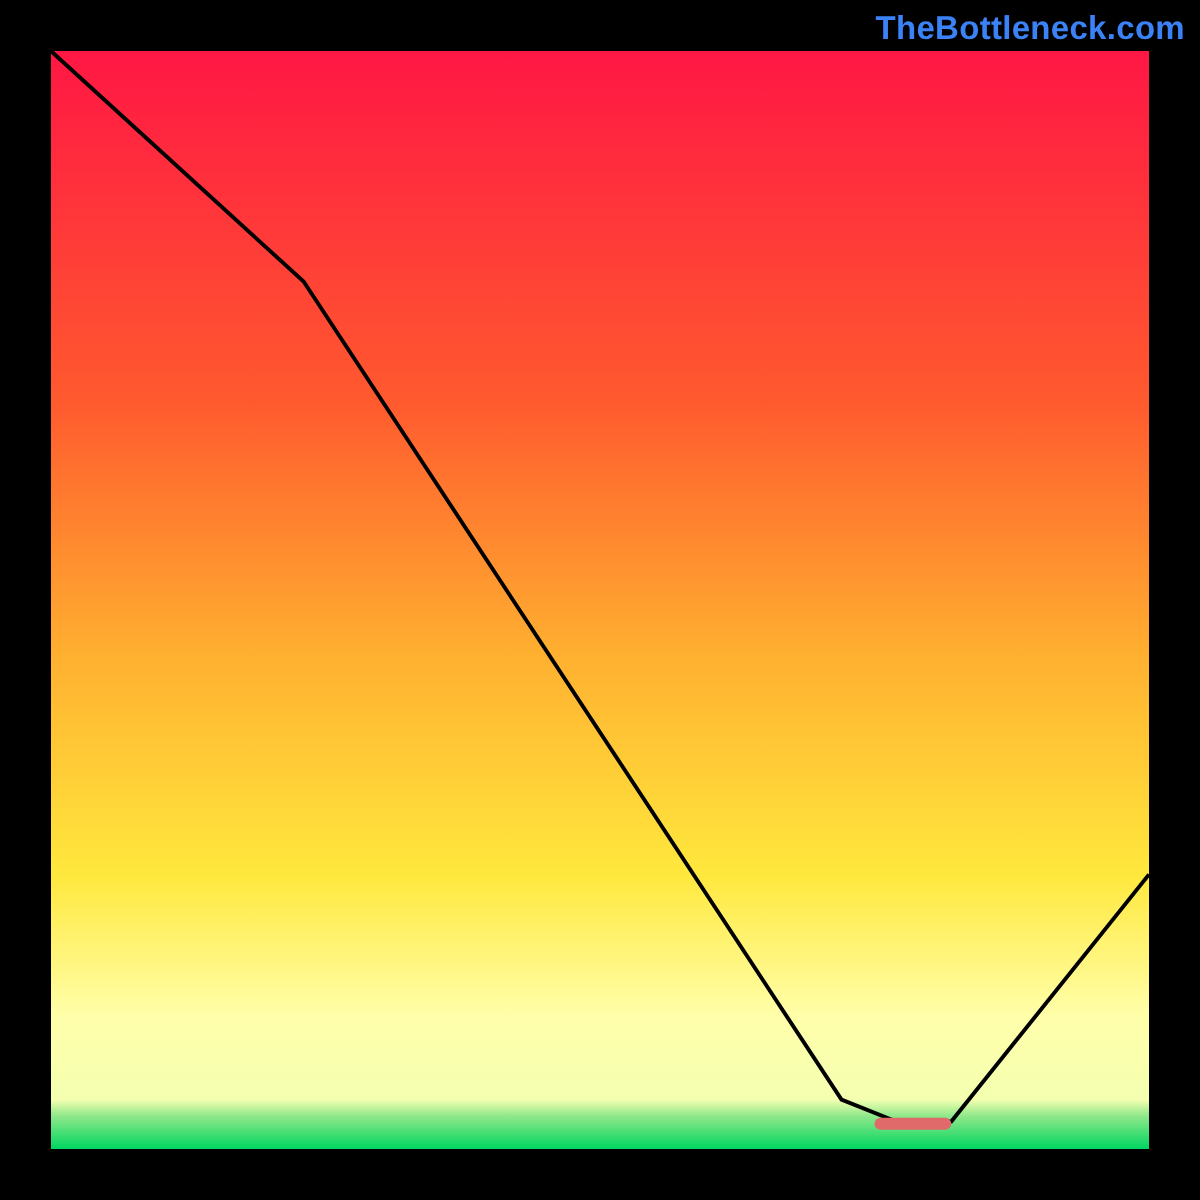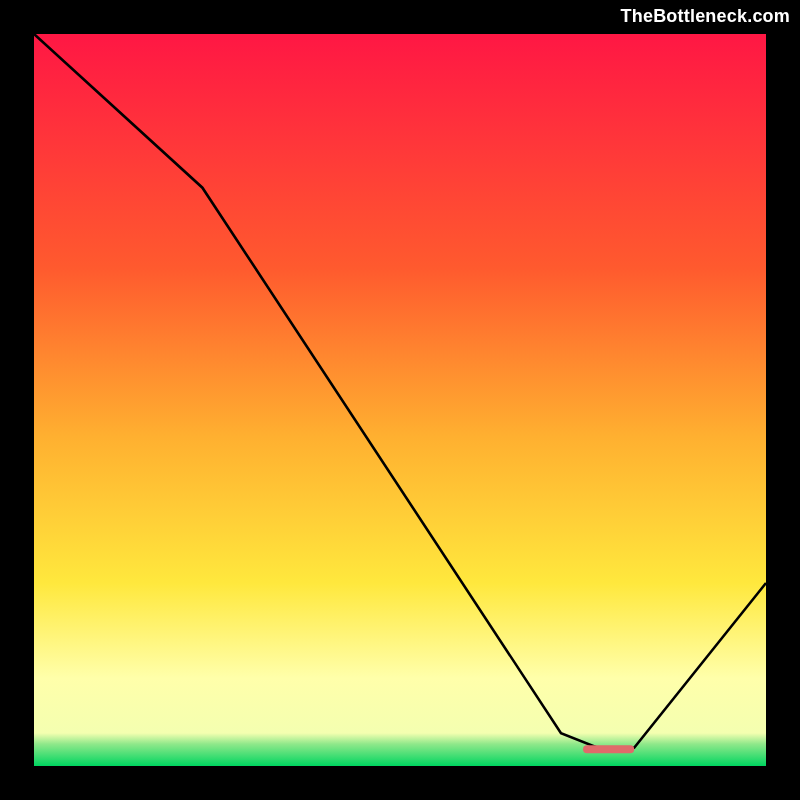--- a/index.html
+++ b/index.html
@@ -26,22 +26,22 @@
   }
   .plot svg {
     display: block;
     width: 100%;
     height: 100%;
   }
   .watermark {
     position: absolute;
     top: 6px;
     right: 10px;
-    color: #ffffff;
-    font-size: 18px;
+    color: #3b82f6;
+    font-size: 22px;
     font-weight: 600;
     letter-spacing: 0.2px;
     pointer-events: none;
   }
 </style>
 </head>
 <body>
 
 <div class="stage">
 

